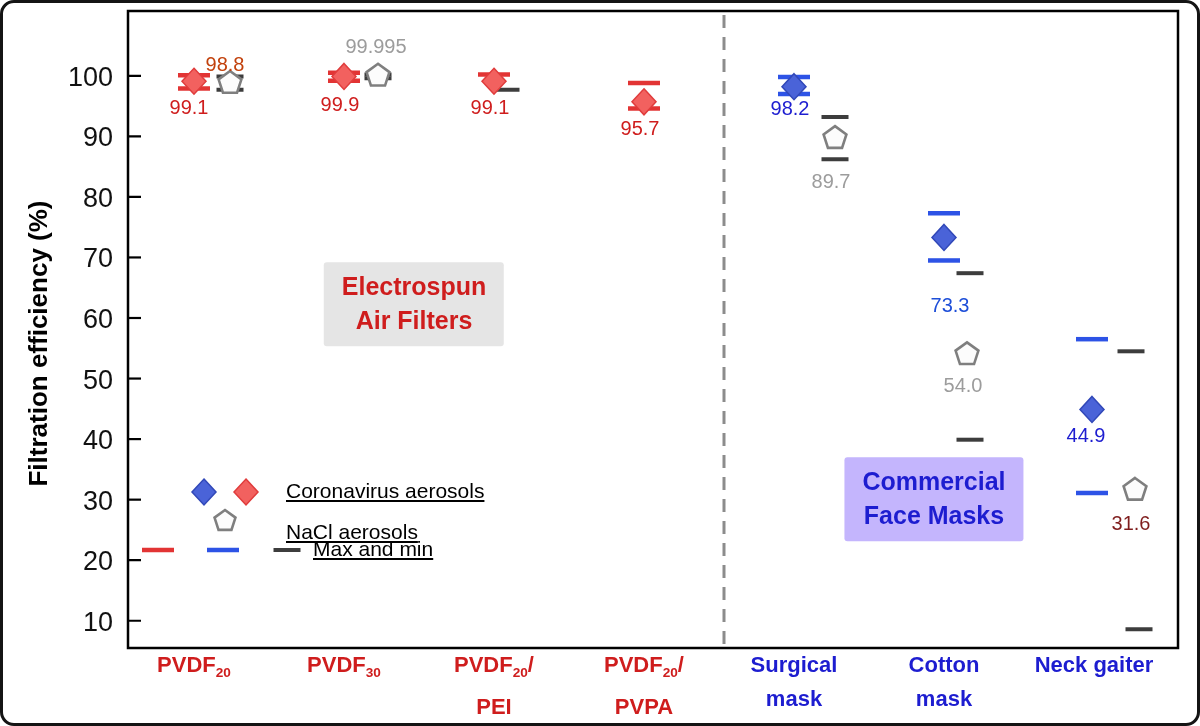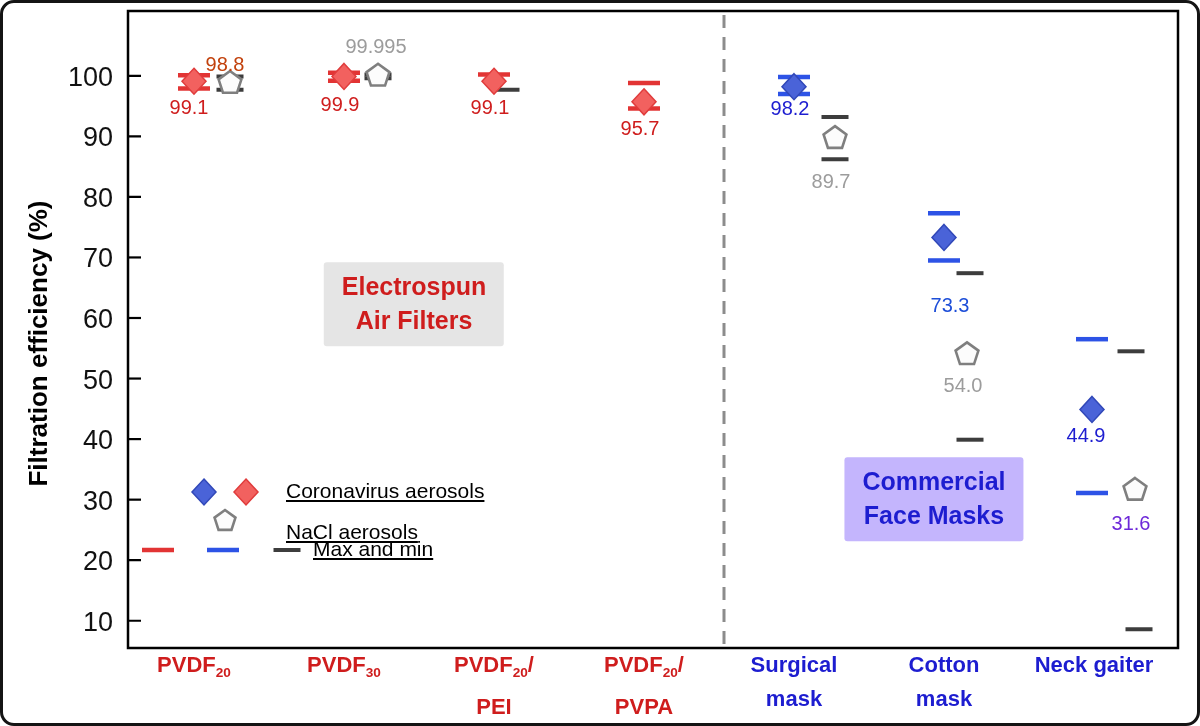--- a/index.html
+++ b/index.html
@@ -175,21 +175,21 @@
       <div class="cat-label" style="position: absolute; left: 941px; top: 645px; color: rgb(29, 29, 208);">
         <div><span>Cotton</span></div>
         <div><span>mask</span></div>
       </div>
       <div class="val-label" style="position: absolute; left: 947px; top: 289.462px; color: #1d4ed8; margin-top: 13px;">73.3</div>
       <div class="val-label" style="position: absolute; left: 960px; top: 382.326px; color: rgb(156, 156, 156);">54.0</div>
       <div class="cat-label" style="position: absolute; left: 1091px; top: 645px; color: rgb(29, 29, 208);">
         <div><span>Neck gaiter</span></div>
       </div>
       <div class="val-label" style="position: absolute; left: 1083px; top: 432.428px; color: rgb(29, 29, 208);">44.9</div>
-      <div class="val-label" style="position: absolute; left: 1128px; top: 519.961px; color: #6d28d9;">31.6</div>
+      <div class="val-label" style="position: absolute; left: 1128px; top: 519.961px; color: #7f1d1d;">31.6</div>
       <div class="legend-label" style="position: absolute; left: 283px; top: 476px;">Coronavirus aerosols</div>
       <div class="legend-label" style="position: absolute; left: 283px; top: 505px; margin-top: 12px;">NaCl aerosols</div>
       <div class="legend-label" style="position: absolute; left: 310px; top: 534px;">Max and min</div>
       <div class="annot" style="position: absolute; left: 411px; top: 301px; background: #e5e5e5; color: rgb(207, 29, 29);">
         <div>Electrospun</div>
         <div>Air Filters</div>
       </div>
       <div class="annot" style="position: absolute; left: 931px; top: 496px; background: #c4b5fd; color: rgb(29, 29, 208);">
         <div>Commercial</div>
         <div>Face Masks</div>

